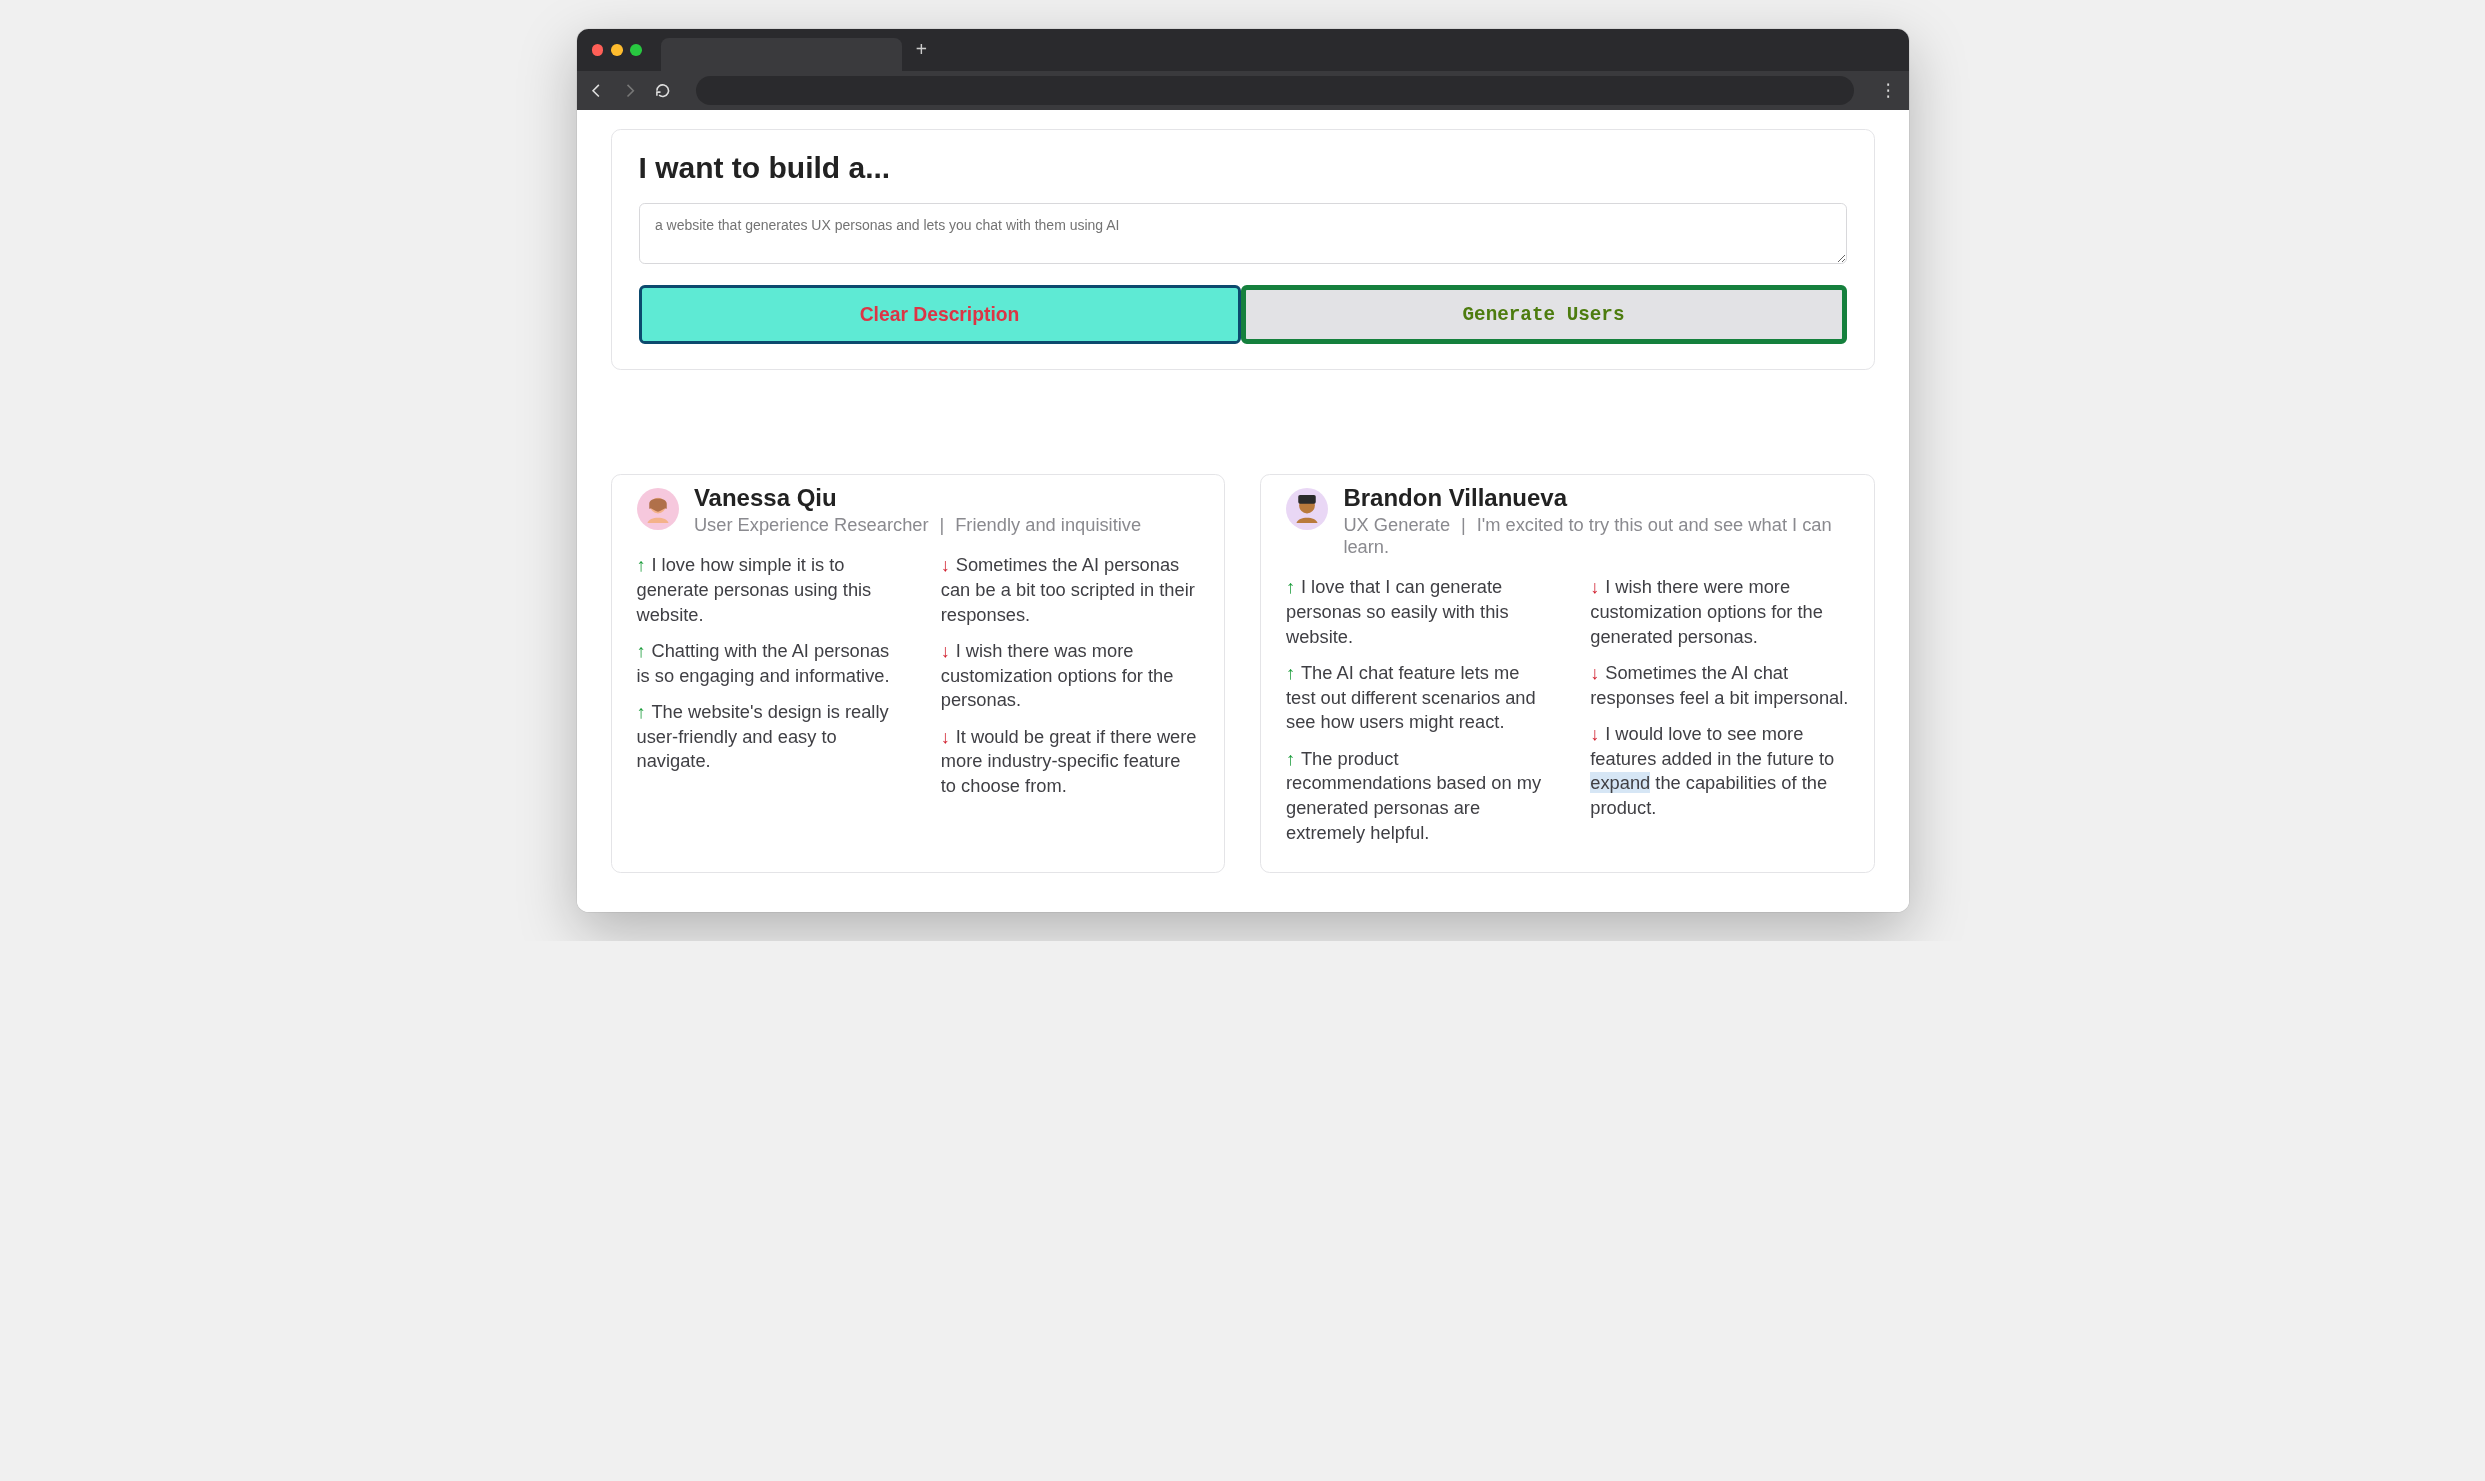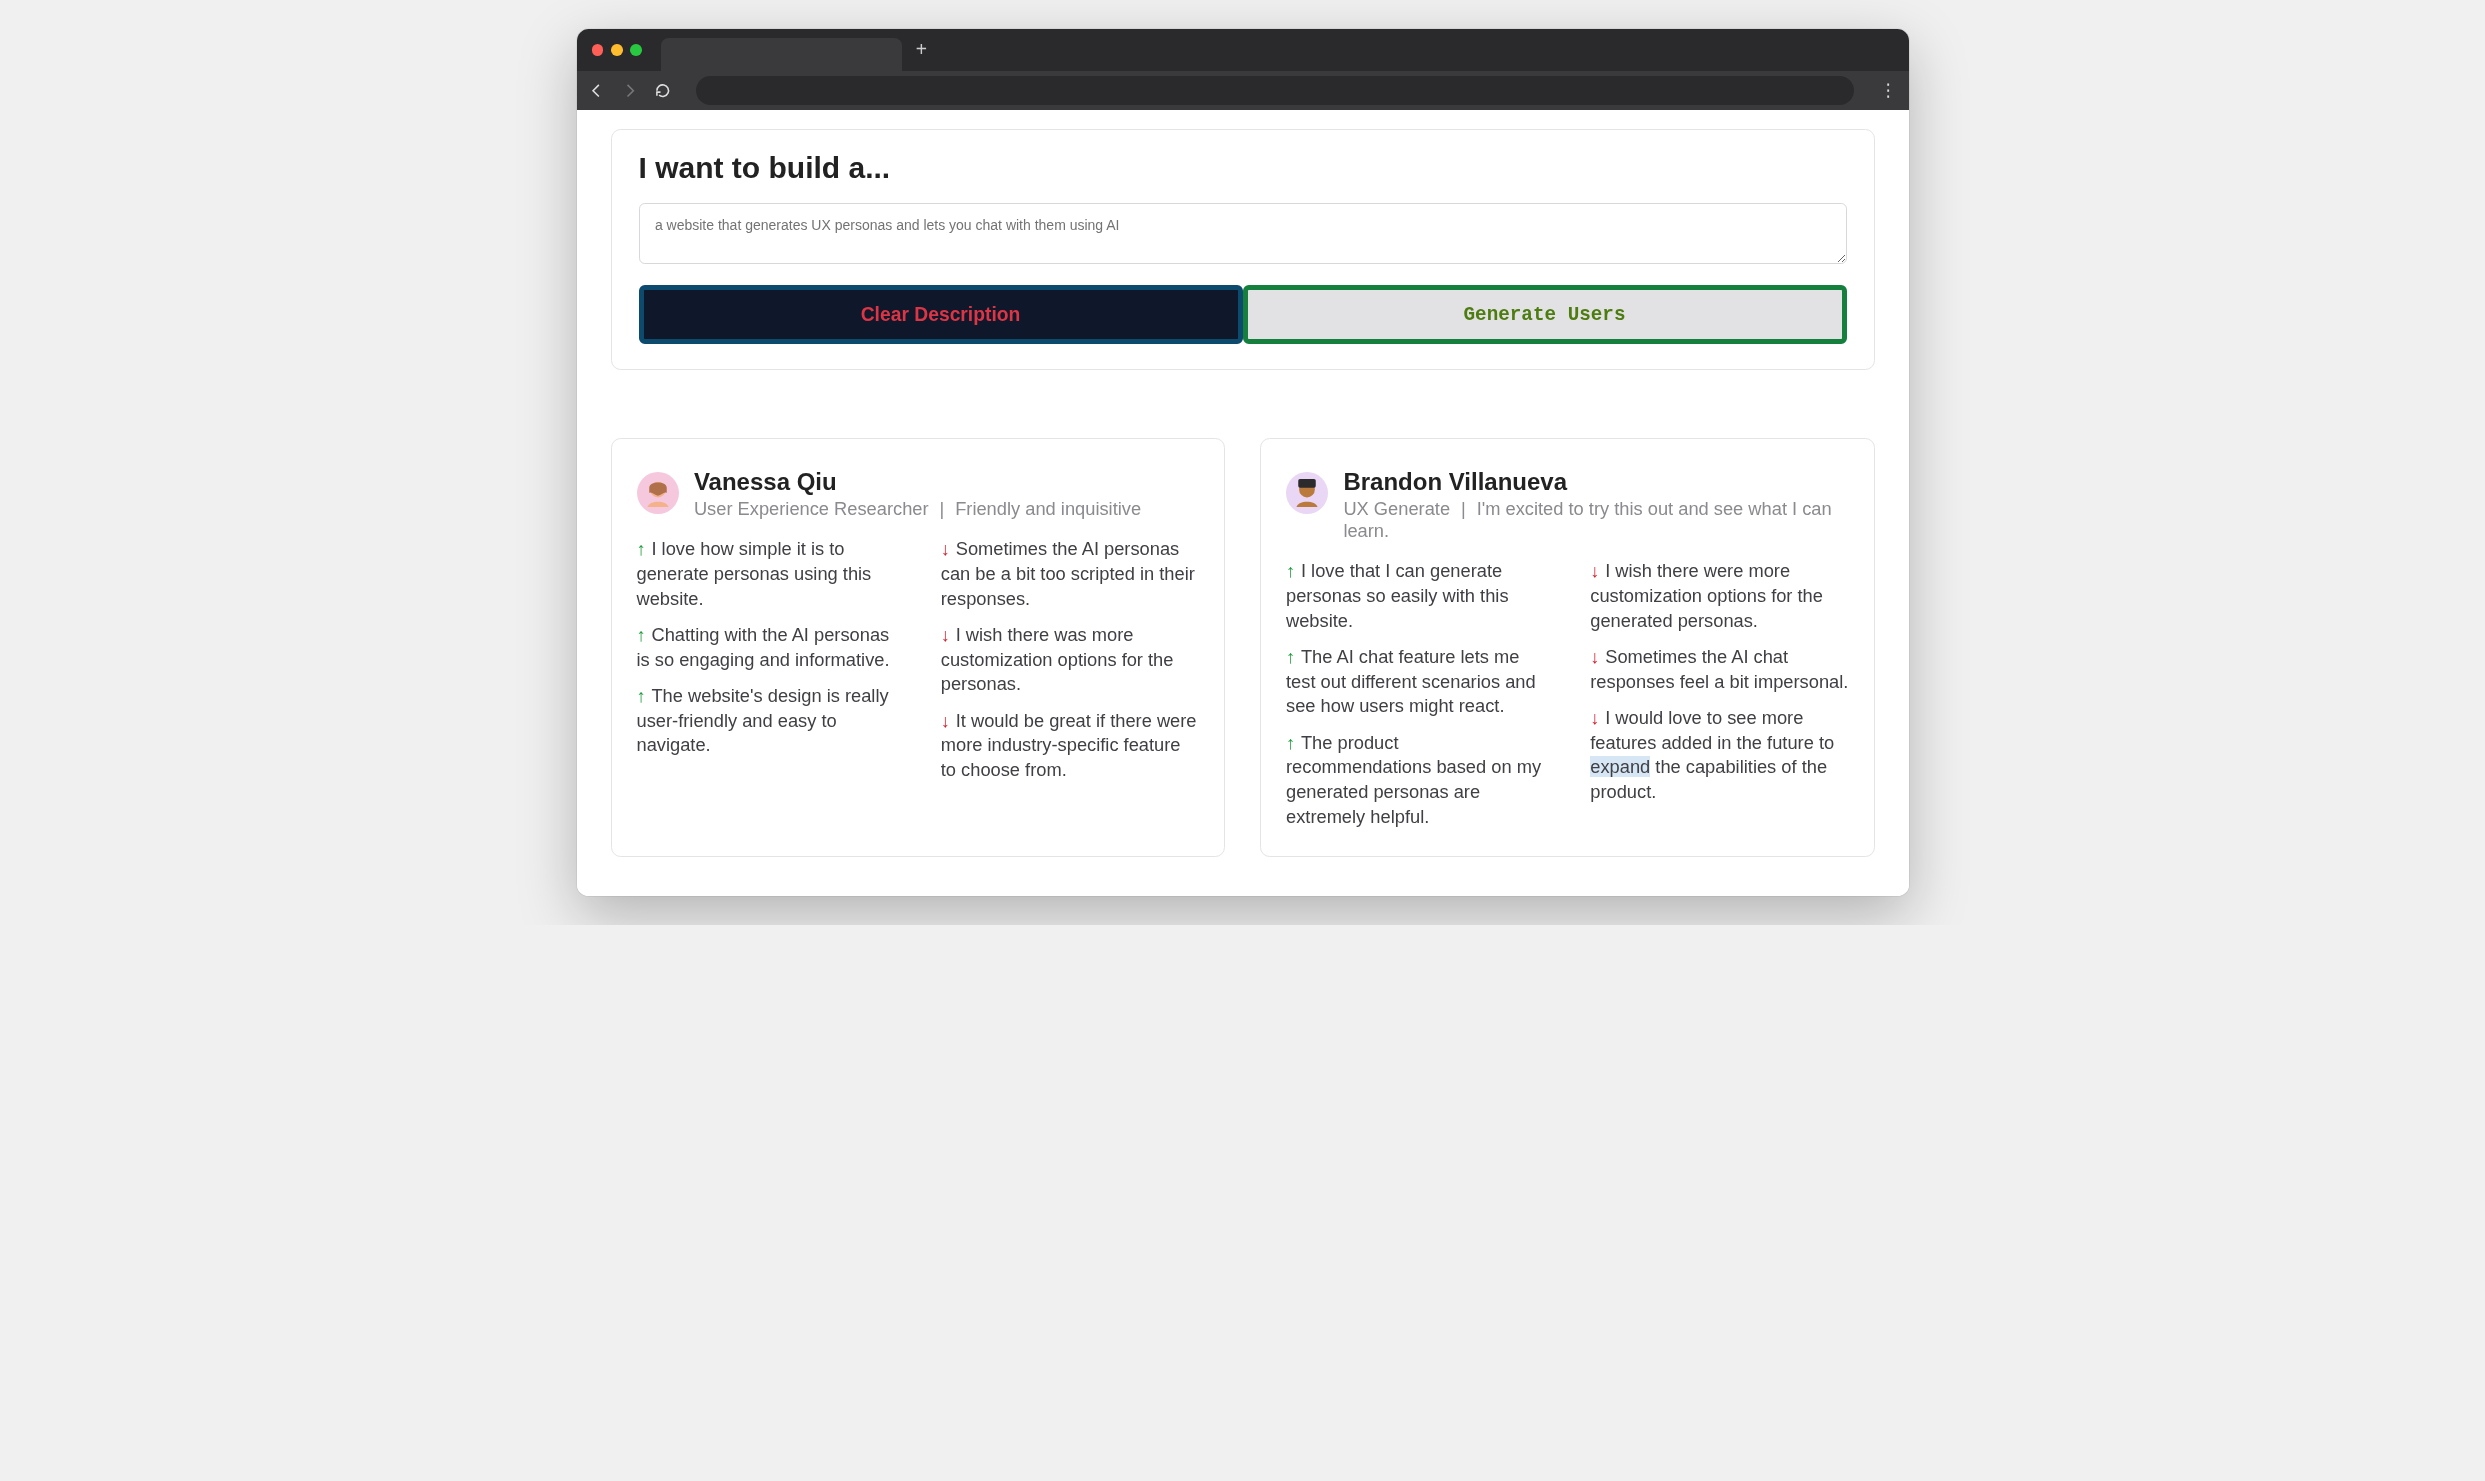--- a/index.html
+++ b/index.html
@@ -108,40 +108,41 @@
 .btn {
   flex: 1;
   padding: 13.5px 0;
   font-size: 19.3px;
   font-weight: 600;
   border-radius: 5.8px;
   cursor: pointer;
   text-align:center;
 }
 .btn-clear {
-  background: #0f172a;
-  border: 5px solid #0c4a6e;
+  background: #5eead4;
+  border: 3px solid #0c4a6e;
   color: #dc3545;
 }
 .btn-generate {
   background: #e2e2e5;
   border: 5px solid #15803d;
   color: #4d7c0f;
   font-family: Liberation Mono, monospace;
 }
 .personas {
   display: grid;
   grid-template-columns: 1fr 1fr;
   gap: 35px;
   margin-top: 68px;
 }
 .persona-card {
   border: 1px solid #e4e4e7;
   border-radius: 9.7px;
-  padding: 29px 25px 27px;
+  padding: 9px 25px 27px;
+  margin-top: 36px;
 }
 .persona-header {
   display: flex;
   gap: 15.4px;
   margin-bottom: 17.4px;
 }
 .avatar {
   width: 42px; height: 42px;
   border-radius: 50%;
   flex-shrink: 0;

